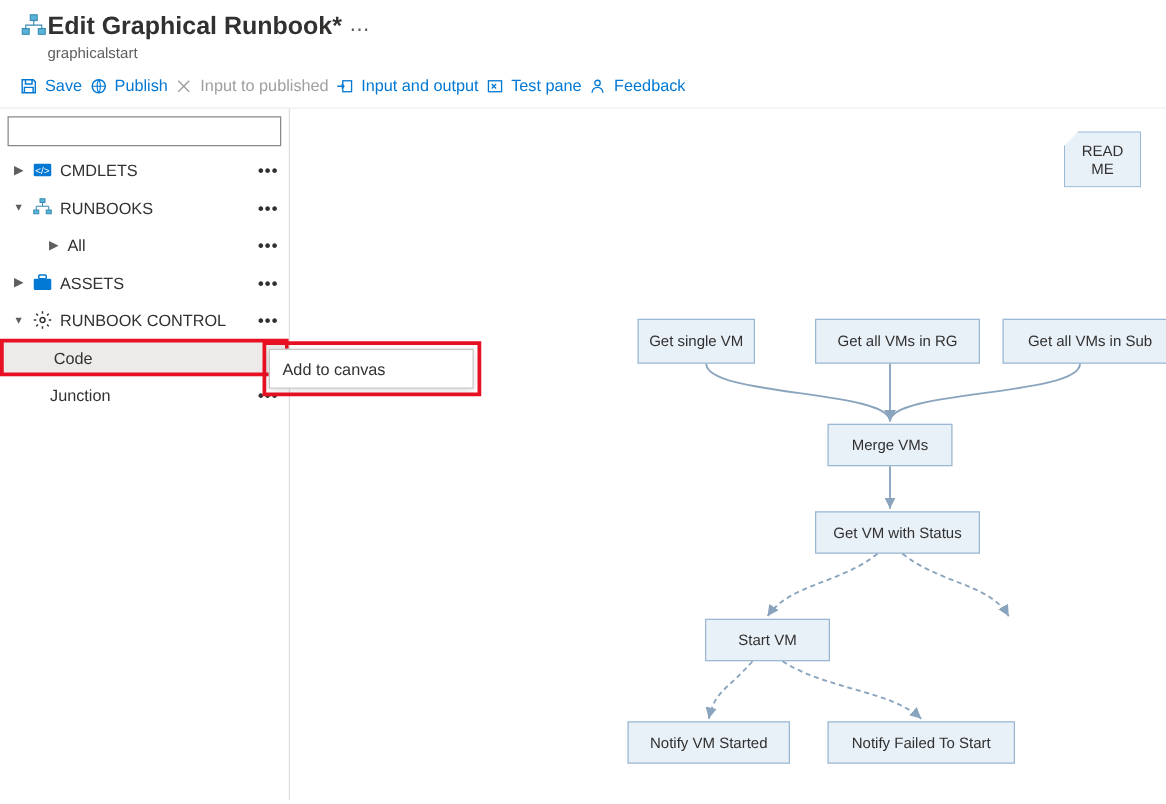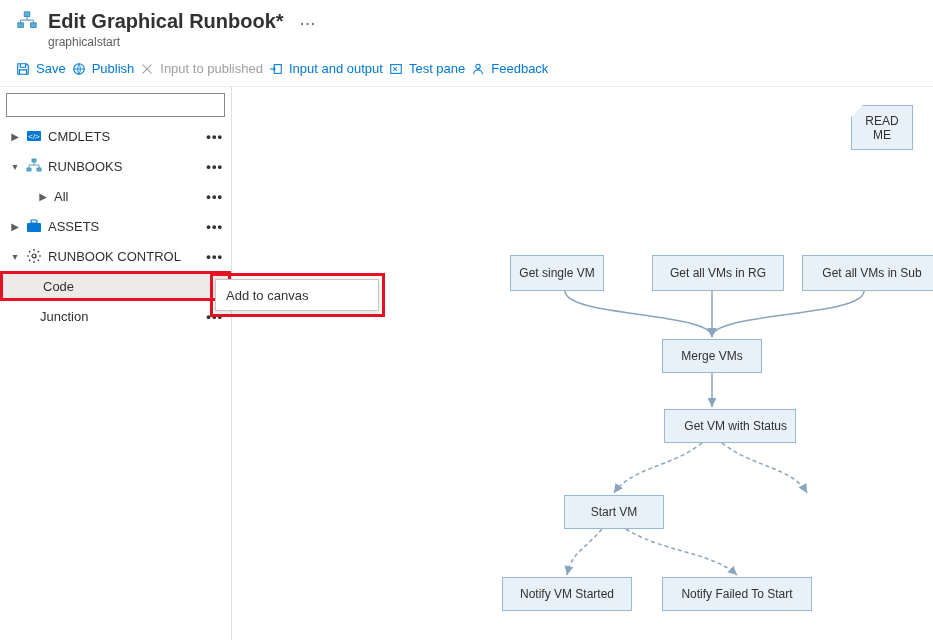--- a/index.html
+++ b/index.html
@@ -1,18 +1,18 @@
 <!DOCTYPE html>
 <html><head>
 <meta charset="utf-8">
 <style>
   * { box-sizing: border-box; margin: 0; padding: 0; }
   body { font-family: "Segoe UI", Arial, sans-serif; font-size: 13px; color: #323130; background: #fff; width: 933px; height: 643px; overflow: hidden; position: relative; }
 
-  .header { padding: 10px 16px 6px 16px; display: flex; align-items: flex-start; gap: 10px; }
+  .header { padding: 10px 16px 6px 16px; display: flex; align-items: flex-start; }
   .header-icon svg { width: 22px; height: 22px; }
   .header-text { display: flex; flex-direction: column; }
   .page-title { font-size: 20px; font-weight: 600; }
   .page-subtitle { font-size: 12px; color: #605e5c; margin-top: 2px; }
   .dots { color: #605e5c; font-size: 16px; margin-left: 6px; margin-top: 4px; }
 
   .toolbar { display: flex; gap: 6px; align-items: center; padding: 6px 16px 10px 16px; border-bottom: 1px solid #edebe9; font-size: 13px; }
   .tool-item { display: flex; align-items: center; gap: 6px; color: #323130; cursor: pointer; }
   .tool-item.primary { color: #0078d4; }
   .tool-item.disabled { color: #a19f9d; cursor: default; }
@@ -211,21 +211,21 @@
     <div class="node" style="left:420px; top:168px; width:132px; height:36px;">
         <span>Get all VMs in RG</span>
       </div>
     <div class="node" style="left:570px; top:168px; width:140px; height:36px;">
         <span>Get all VMs in Sub</span>
       </div>
 
     <div class="node" style="left:430px; top:252px; width:100px; height:34px;">
         <span>Merge VMs</span>
       </div>
-    <div class="node" style="left:432px; top:322px; width:132px; height:34px;justify-content:flex-end;">
+    <div class="node" style="left:420px; top:322px; width:132px; height:34px;">
         <span>Get VM with Status</span>
       </div>
 
     <div class="node" style="left:332px; top:408px; width:100px; height:34px;">
         <span>Start VM</span>
       </div>
 
     <div class="node" style="left:270px; top:490px; width:130px; height:34px;">
         <span>Notify VM Started</span>
       </div>

